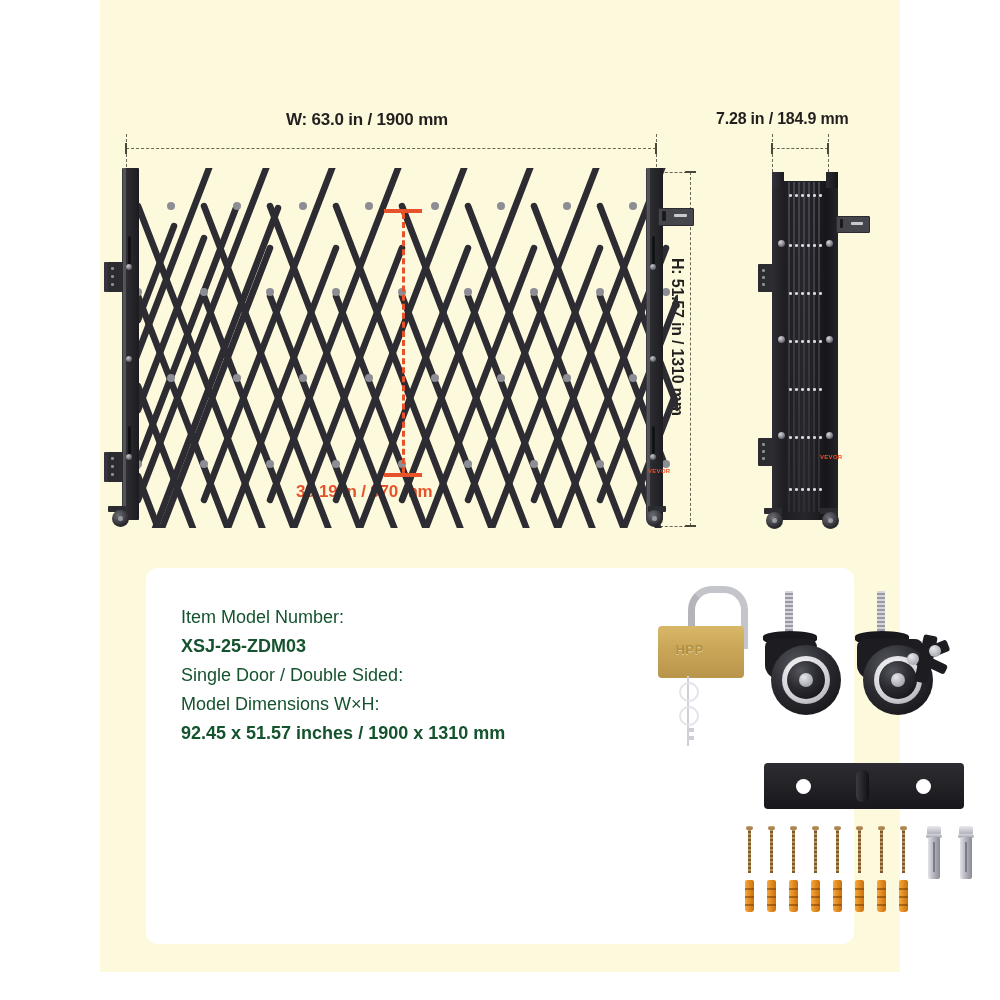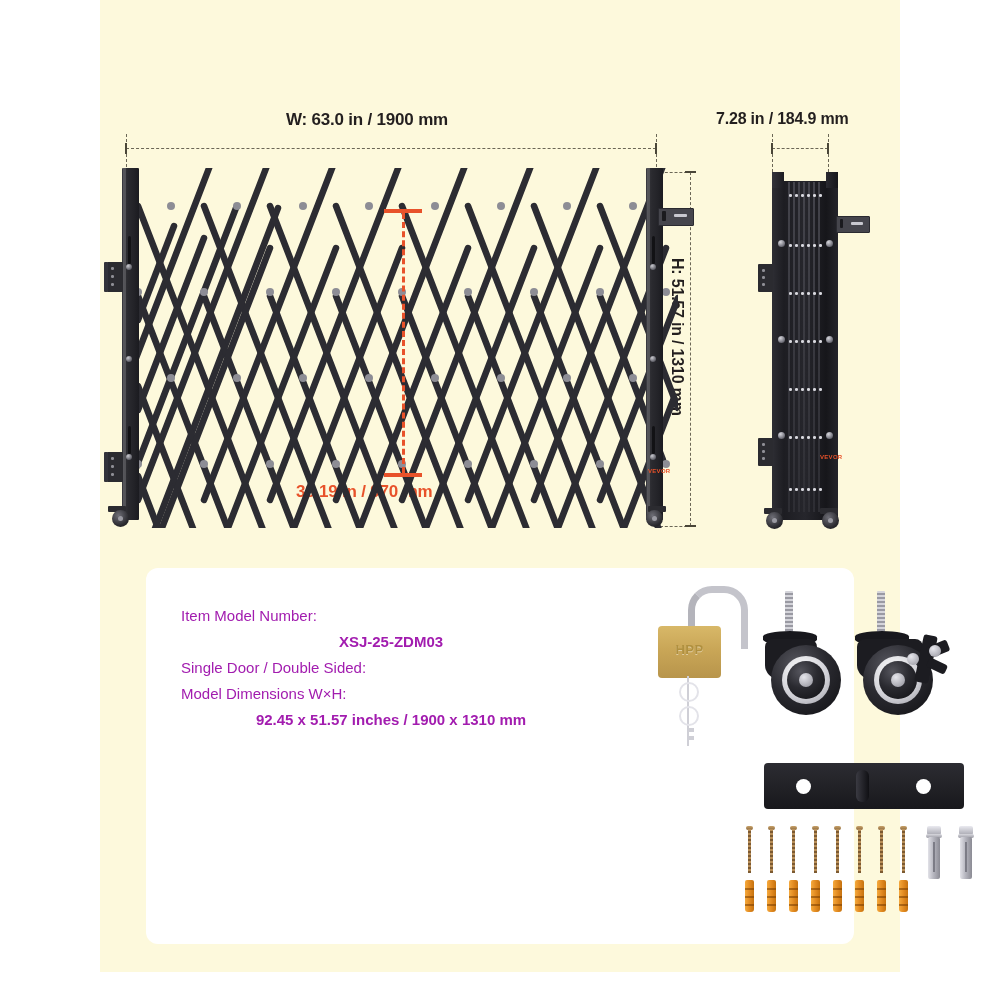--- a/index.html
+++ b/index.html
@@ -129,33 +129,33 @@
     letter-spacing:.3px;
   }
 
   
   #spec-card{
     position:absolute;left:146px;top:568px;width:708px;height:376px;
     background:#ffffff;border-radius:12px;
   }
   #spec-text{position:absolute;left:35px;top:40px;width:420px;}
   .spec-line{
-    color:#a21caf;font-size:15px;line-height:1.0;
+    color:#14532d;font-size:18px;line-height:1.0;
     margin:0 0 11px 0;white-space:nowrap;
   }
-  .spec-strong{font-weight:bold;text-align:center;}
+  .spec-strong{font-weight:bold;}
   .spec-sub{font-weight:normal;}
 
   
   #hardware{position:absolute;left:470px;top:10px;width:420px;height:360px;}
 
   
   #padlock{position:absolute;left:30px;top:0px;width:110px;height:185px;}
   .lock-body{
-    position:absolute;left:12px;top:48px;width:63px;height:52px;border-radius:4px;
+    position:absolute;left:12px;top:48px;width:86px;height:52px;border-radius:4px;
     background:linear-gradient(180deg,#d8b868 0%,#c9a657 45%,#b8954b 100%);
   }
   .lock-emboss{
     position:absolute;left:0;top:16px;width:63px;text-align:center;
     font-size:13px;font-weight:bold;color:#b0903f;
     text-shadow:0 1px 0 rgba(255,255,255,.45);letter-spacing:0.5px;
   }
   .shackle{
     position:absolute;left:42px;top:8px;width:46px;height:56px;
     border:7px solid #c4c4cb;border-bottom:none;

